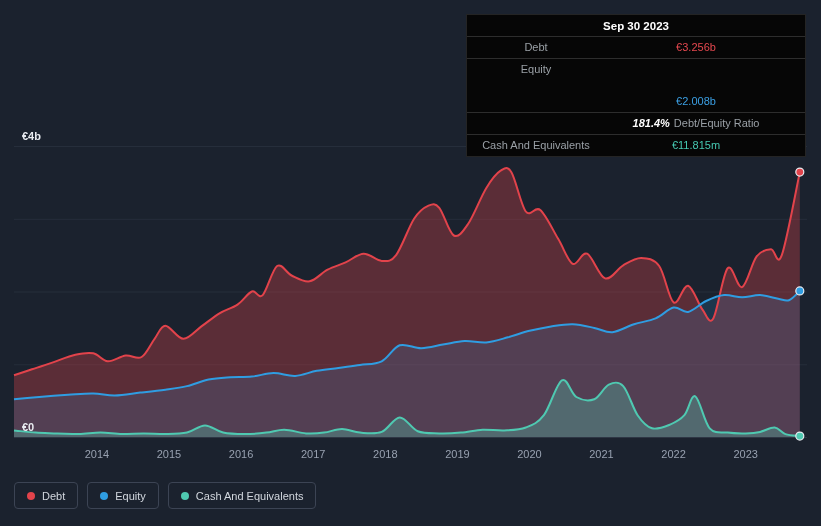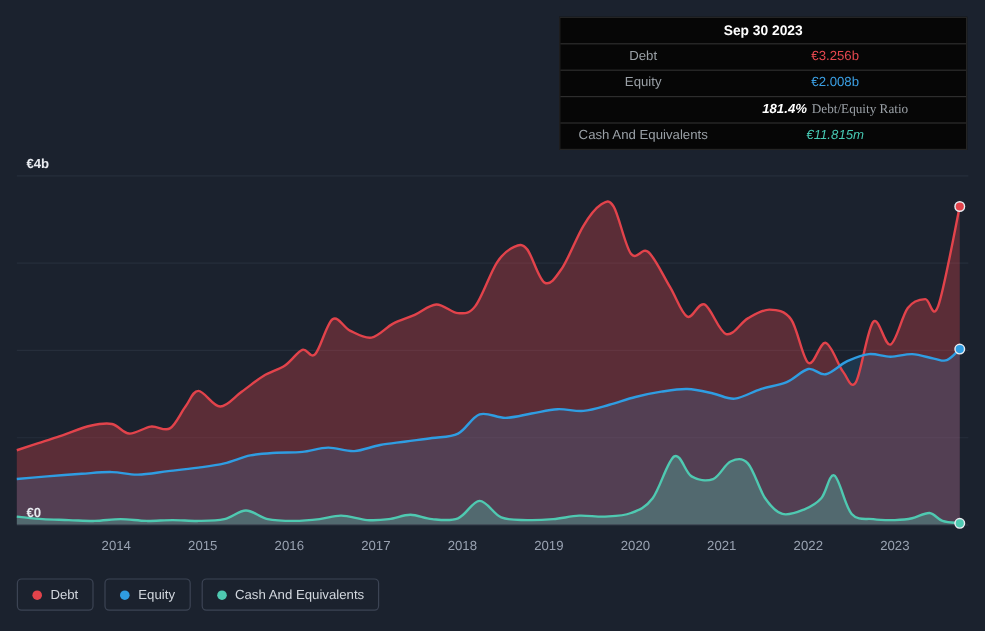--- a/index.html
+++ b/index.html
@@ -18,21 +18,21 @@
     position:absolute; left:466px; top:14px; width:340px;
     background:#060606; border:1px solid #242424; z-index:5;text-align:center;
   }
   .tt-header { padding:5px 9px 4px 9px; color:#ffffff; font-weight:bold; font-size:11.5px; }
   .tt-row {
     display:grid; grid-template-columns:120px 1fr;
     border-top:1px solid #2d2d2d; padding:4px 9px; font-size:11px; line-height:13px;
   }
   .tt-label { color:#9aa0a6; }
   .ratio-bold { color:#ffffff; font-weight:bold;font-style:italic; }
-  .ratio-rest { color:#9aa0a6; margin-left:4px;font-family:Liberation Serif, serif; }
+  .ratio-rest { color:#9aa0a6; margin-left:4px; }
 
   .legend { position:absolute; left:14px; top:482px; display:flex; gap:9px; z-index:5; }
   .legend-item {
     display:flex; align-items:center; gap:7px;
     border:1px solid #3c4454; border-radius:4px;
     padding:6px 12px; font-size:11px; color:#d2d7de;
     background:transparent; cursor:pointer; height:27px;
   }
   .legend-dot { width:8px; height:8px; border-radius:50%; flex:0 0 auto; }
 </style>
@@ -71,31 +71,31 @@
     </svg>
 
   <div class="tooltip">
     <div class="tt-header">Sep 30 2023</div>
     <div class="tt-row">
       <span class="tt-label">Debt</span>
       <span class="tt-value" style="color: rgb(229, 72, 79);">€3.256b</span>
     </div>
     <div class="tt-row">
       <span class="tt-label">Equity</span>
-      <span class="tt-value" style="color: rgb(59, 159, 227);">€2.008b</span>
+      <span class="tt-value" style="color: rgb(59, 159, 227); margin-top: 32px;">€2.008b</span>
     </div>
     <div class="tt-row">
       <span class="tt-label"></span>
       <span class="tt-value">
         <span class="ratio-bold">181.4%</span><span class="ratio-rest">Debt/Equity Ratio</span>
       </span>
     </div>
     <div class="tt-row">
       <span class="tt-label">Cash And Equivalents</span>
-      <span class="tt-value" style="color: rgb(70, 200, 178); font-style: italic;">€11.815m</span>
+      <span class="tt-value" style="color: rgb(70, 200, 178);">€11.815m</span>
     </div>
   </div>
 
   <div class="legend">
     <div class="legend-item">
       <span class="legend-dot" style="background-color: rgb(226, 67, 75);"></span>
       <span>Debt</span>
     </div>
     <div class="legend-item">
       <span class="legend-dot" style="background-color: rgb(47, 157, 226);"></span>

